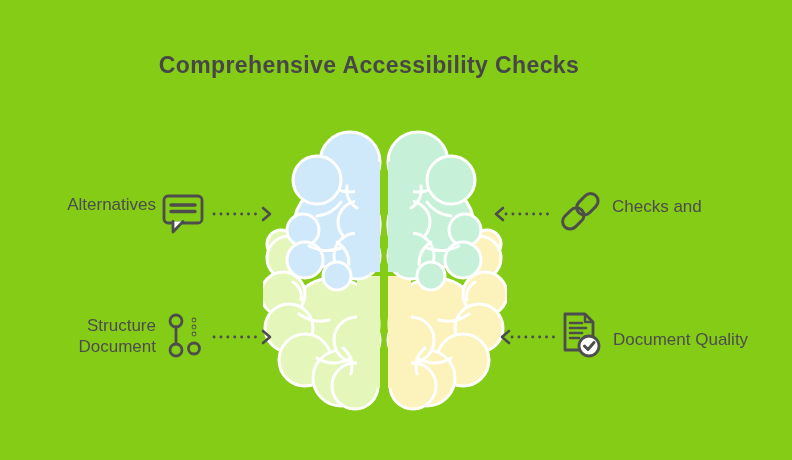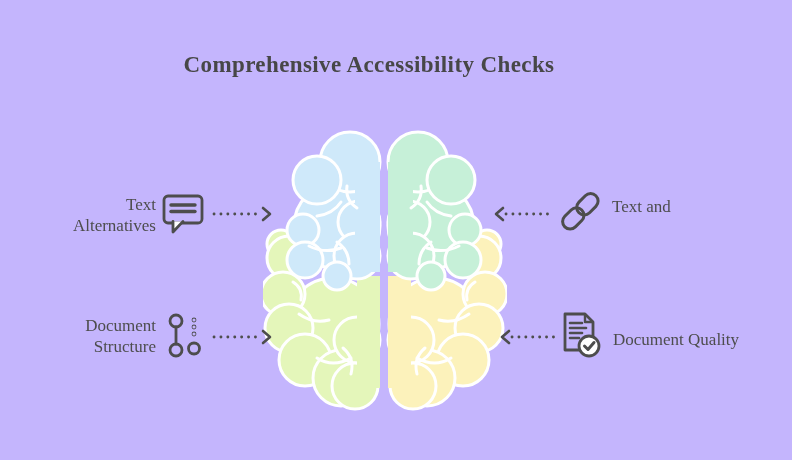--- a/index.html
+++ b/index.html
@@ -1,18 +1,18 @@
 <!DOCTYPE html>
 <html><head>
 <meta charset="utf-8">
 <style>
   html,body{margin:0;padding:0;background:#ffffff;}
   .stage{
-    position:relative;width:792px;height:460px;background:#c4b5fd;overflow:hidden;
-    font-family:Liberation Serif, serif;
+    position:relative;width:792px;height:460px;background:#84cc16;overflow:hidden;
+    font-family:Liberation Sans, sans-serif;
   }
   .title{
     position:absolute;left:0;top:52px;width:738px;margin:0;
     text-align:center;font-size:23px;font-weight:bold;letter-spacing:0.4px;color:#474747;
   }
   .label{
     position:absolute;font-size:17px;line-height:21px;color:#4d4d4d;font-weight:500;
   }
   .label .line{display:block;}
   .align-right{text-align:right;}
@@ -71,21 +71,20 @@
     </g>
     <g transform="translate(242,0) scale(-1,1)">
       <use href="#lobe-bottom" fill="#fcf2bb"></use>
       <use href="#lobe-top" fill="#c6f0d8"></use>
       <use href="#hemi-folds"></use>
     </g>
   </svg>
 
   <div>
     <div class="label align-right" style="left:28px;top:194px;width:128px;">
-      <span class="line">Text</span>
       <span class="line">Alternatives</span>
     </div>
     <svg class="abs" style="left:161px;top:190px;" width="46" height="46" viewBox="0 0 46 46">
       <g fill="none" stroke="#4d4d4d" stroke-linecap="round" stroke-linejoin="round">
         <rect x="3" y="6" width="38" height="27" rx="4" stroke-width="2.8"></rect>
         <line x1="10" y1="15" x2="34" y2="15" stroke-width="3.4"></line>
         <line x1="10" y1="21.5" x2="34" y2="21.5" stroke-width="3.4"></line>
         <path d="M12,31.4 V42 L22,31.4" fill="#ffffff" stroke-width="2.8"></path>
       </g>
     </svg>
@@ -104,28 +103,28 @@
         <line x1="14" y1="8" x2="60" y2="8" stroke-width="2.8" stroke-dasharray="0.1 6.8"></line>
       </g>
     </svg>
     <svg class="abs" style="left:557px;top:188px;" width="46" height="46" viewBox="0 0 46 46">
       <g fill="none" stroke="#4d4d4d" stroke-width="3" transform="rotate(-45 23 23)">
         <rect x="1" y="16" width="24" height="15" rx="7.5"></rect>
         <rect x="21" y="16" width="24" height="15" rx="7.5"></rect>
       </g>
     </svg>
     <div class="label align-left" style="left:612px;top:196px;width:140px;">
-      <span class="line">Text and</span>
+      <span class="line">Checks and</span>
     </div>
   </div>
 
   <div>
     <div class="label align-right" style="left:28px;top:315px;width:128px;">
+      <span class="line">Structure</span>
       <span class="line">Document</span>
-      <span class="line">Structure</span>
     </div>
     <svg class="abs" style="left:165px;top:312px;" width="40" height="48" viewBox="0 0 40 48">
       <g fill="none" stroke="#4d4d4d" stroke-width="2.8" stroke-linecap="round">
         <circle cx="11" cy="9" r="6"></circle>
         <line x1="11" y1="15" x2="11" y2="32"></line>
         <circle cx="11" cy="38" r="6"></circle>
         <circle cx="29" cy="8" r="0.4" stroke-width="4"></circle>
         <circle cx="29" cy="15" r="0.4" stroke-width="4"></circle>
         <circle cx="29" cy="22" r="0.4" stroke-width="4"></circle>
         <circle cx="29" cy="36.5" r="5.5"></circle>

